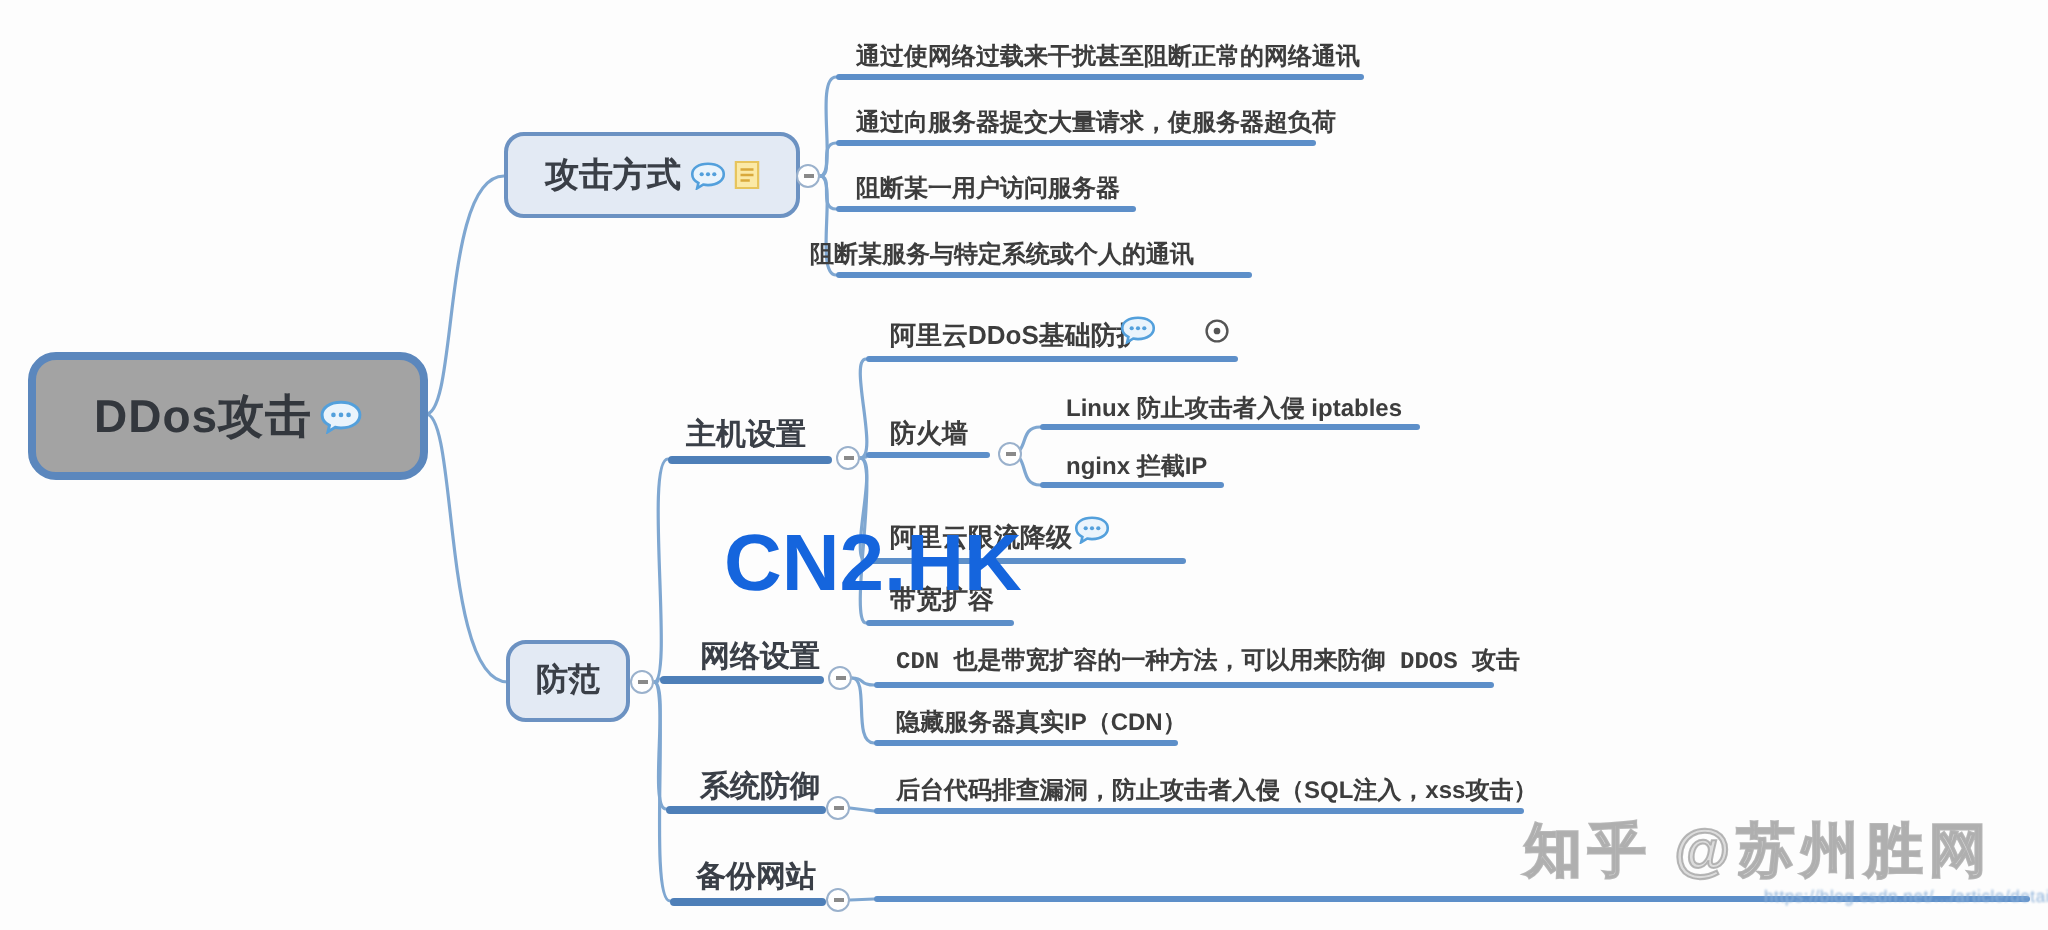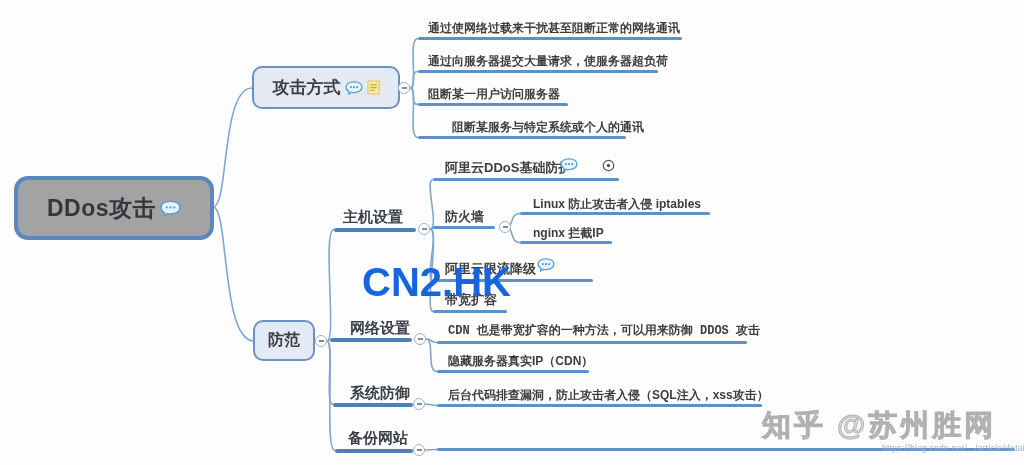--- a/index.html
+++ b/index.html
@@ -110,21 +110,21 @@
 
   <div class="ntext t12" style="left:428px;top:20px;">通过使网络过载来干扰甚至阻断正常的网络通讯</div>
   <div class="uline" style="left:418px;top:37px;width:264px;"></div>
 
   <div class="ntext t12" style="left:428px;top:53px;">通过向服务器提交大量请求，使服务器超负荷</div>
   <div class="uline" style="left:418px;top:70px;width:240px;"></div>
 
   <div class="ntext t12" style="left:428px;top:86px;">阻断某一用户访问服务器</div>
   <div class="uline" style="left:418px;top:103px;width:150px;"></div>
 
-  <div class="ntext t12" style="left:452px;top:119px;font-family:Liberation Mono, monospace;">阻断某服务与特定系统或个人的通讯</div>
+  <div class="ntext t12" style="left:405px;top:119px;font-family:Liberation Mono, monospace;">阻断某服务与特定系统或个人的通讯</div>
   <div class="uline" style="left:418px;top:136px;width:208px;"></div>
 
   <div class="box" style="left:253px;top:320px;width:62px;height:41px;font-size:16px;">
     <span>防范</span>
   </div>
   <div class="collapse" style="left:315px;top:335px;">
       <span class="dash"></span>
     </div>
 
   <div class="ntext t15" style="left:343px;top:208px;">主机设置</div>

